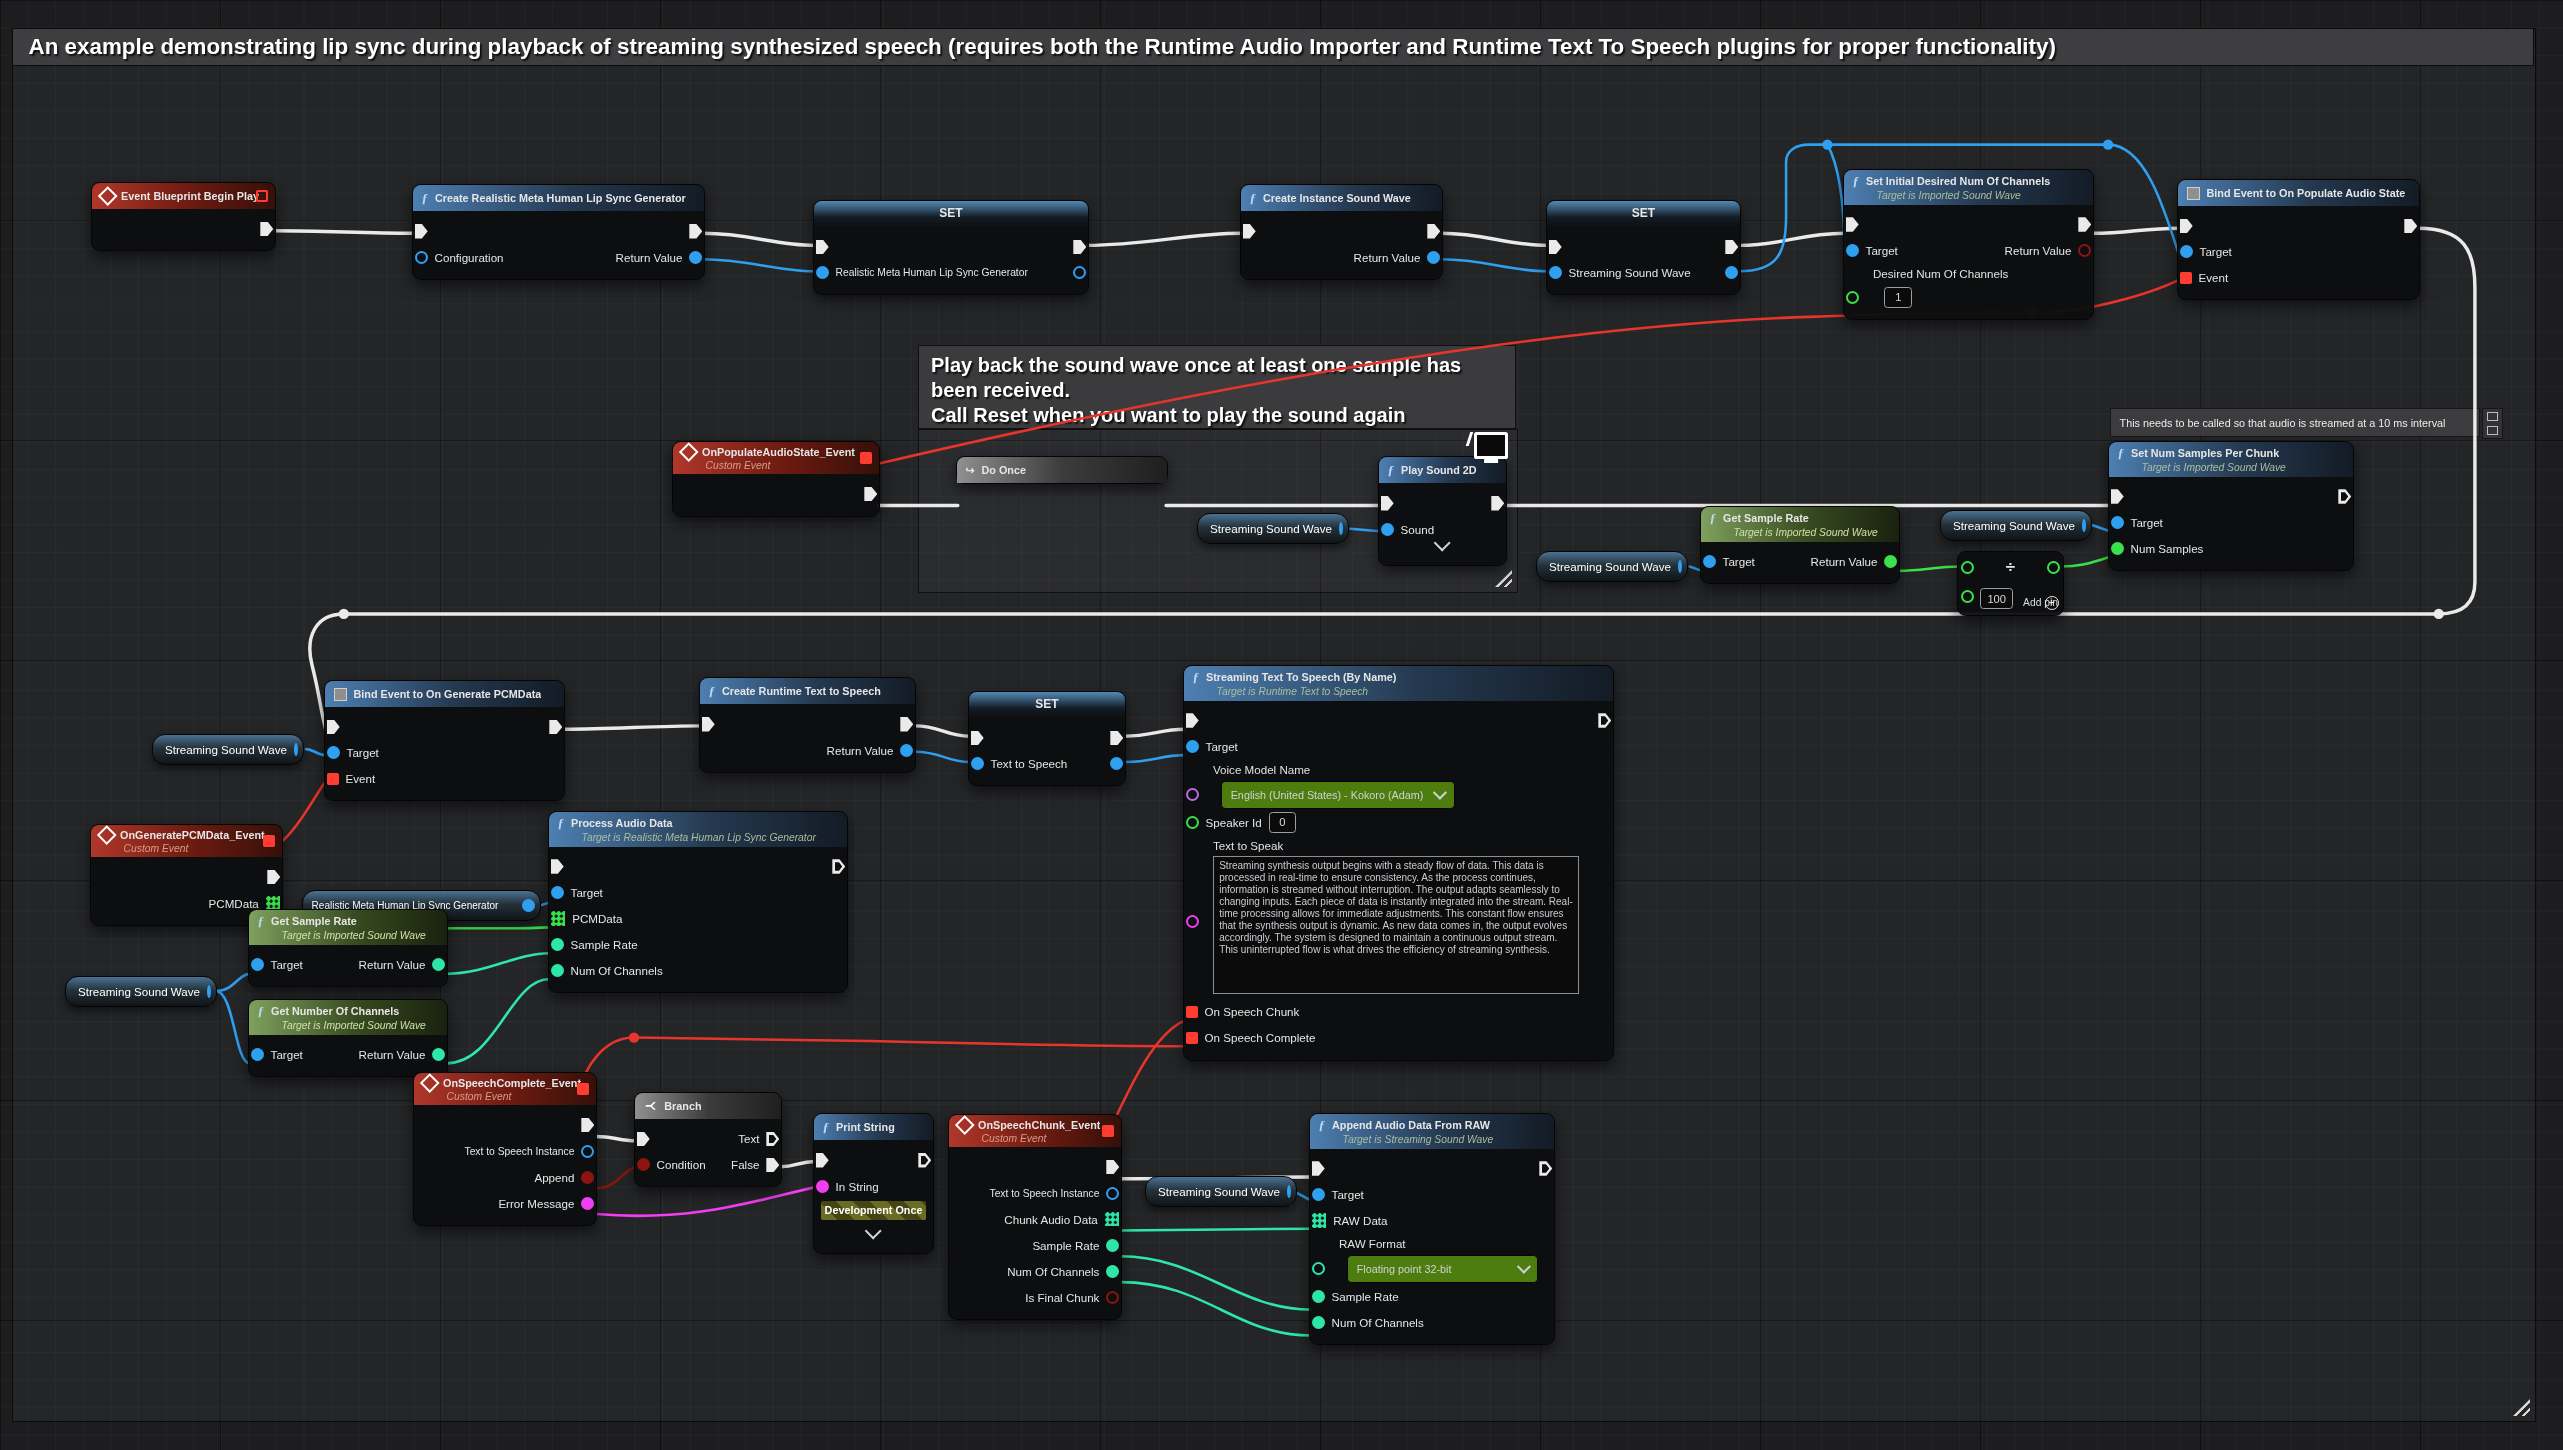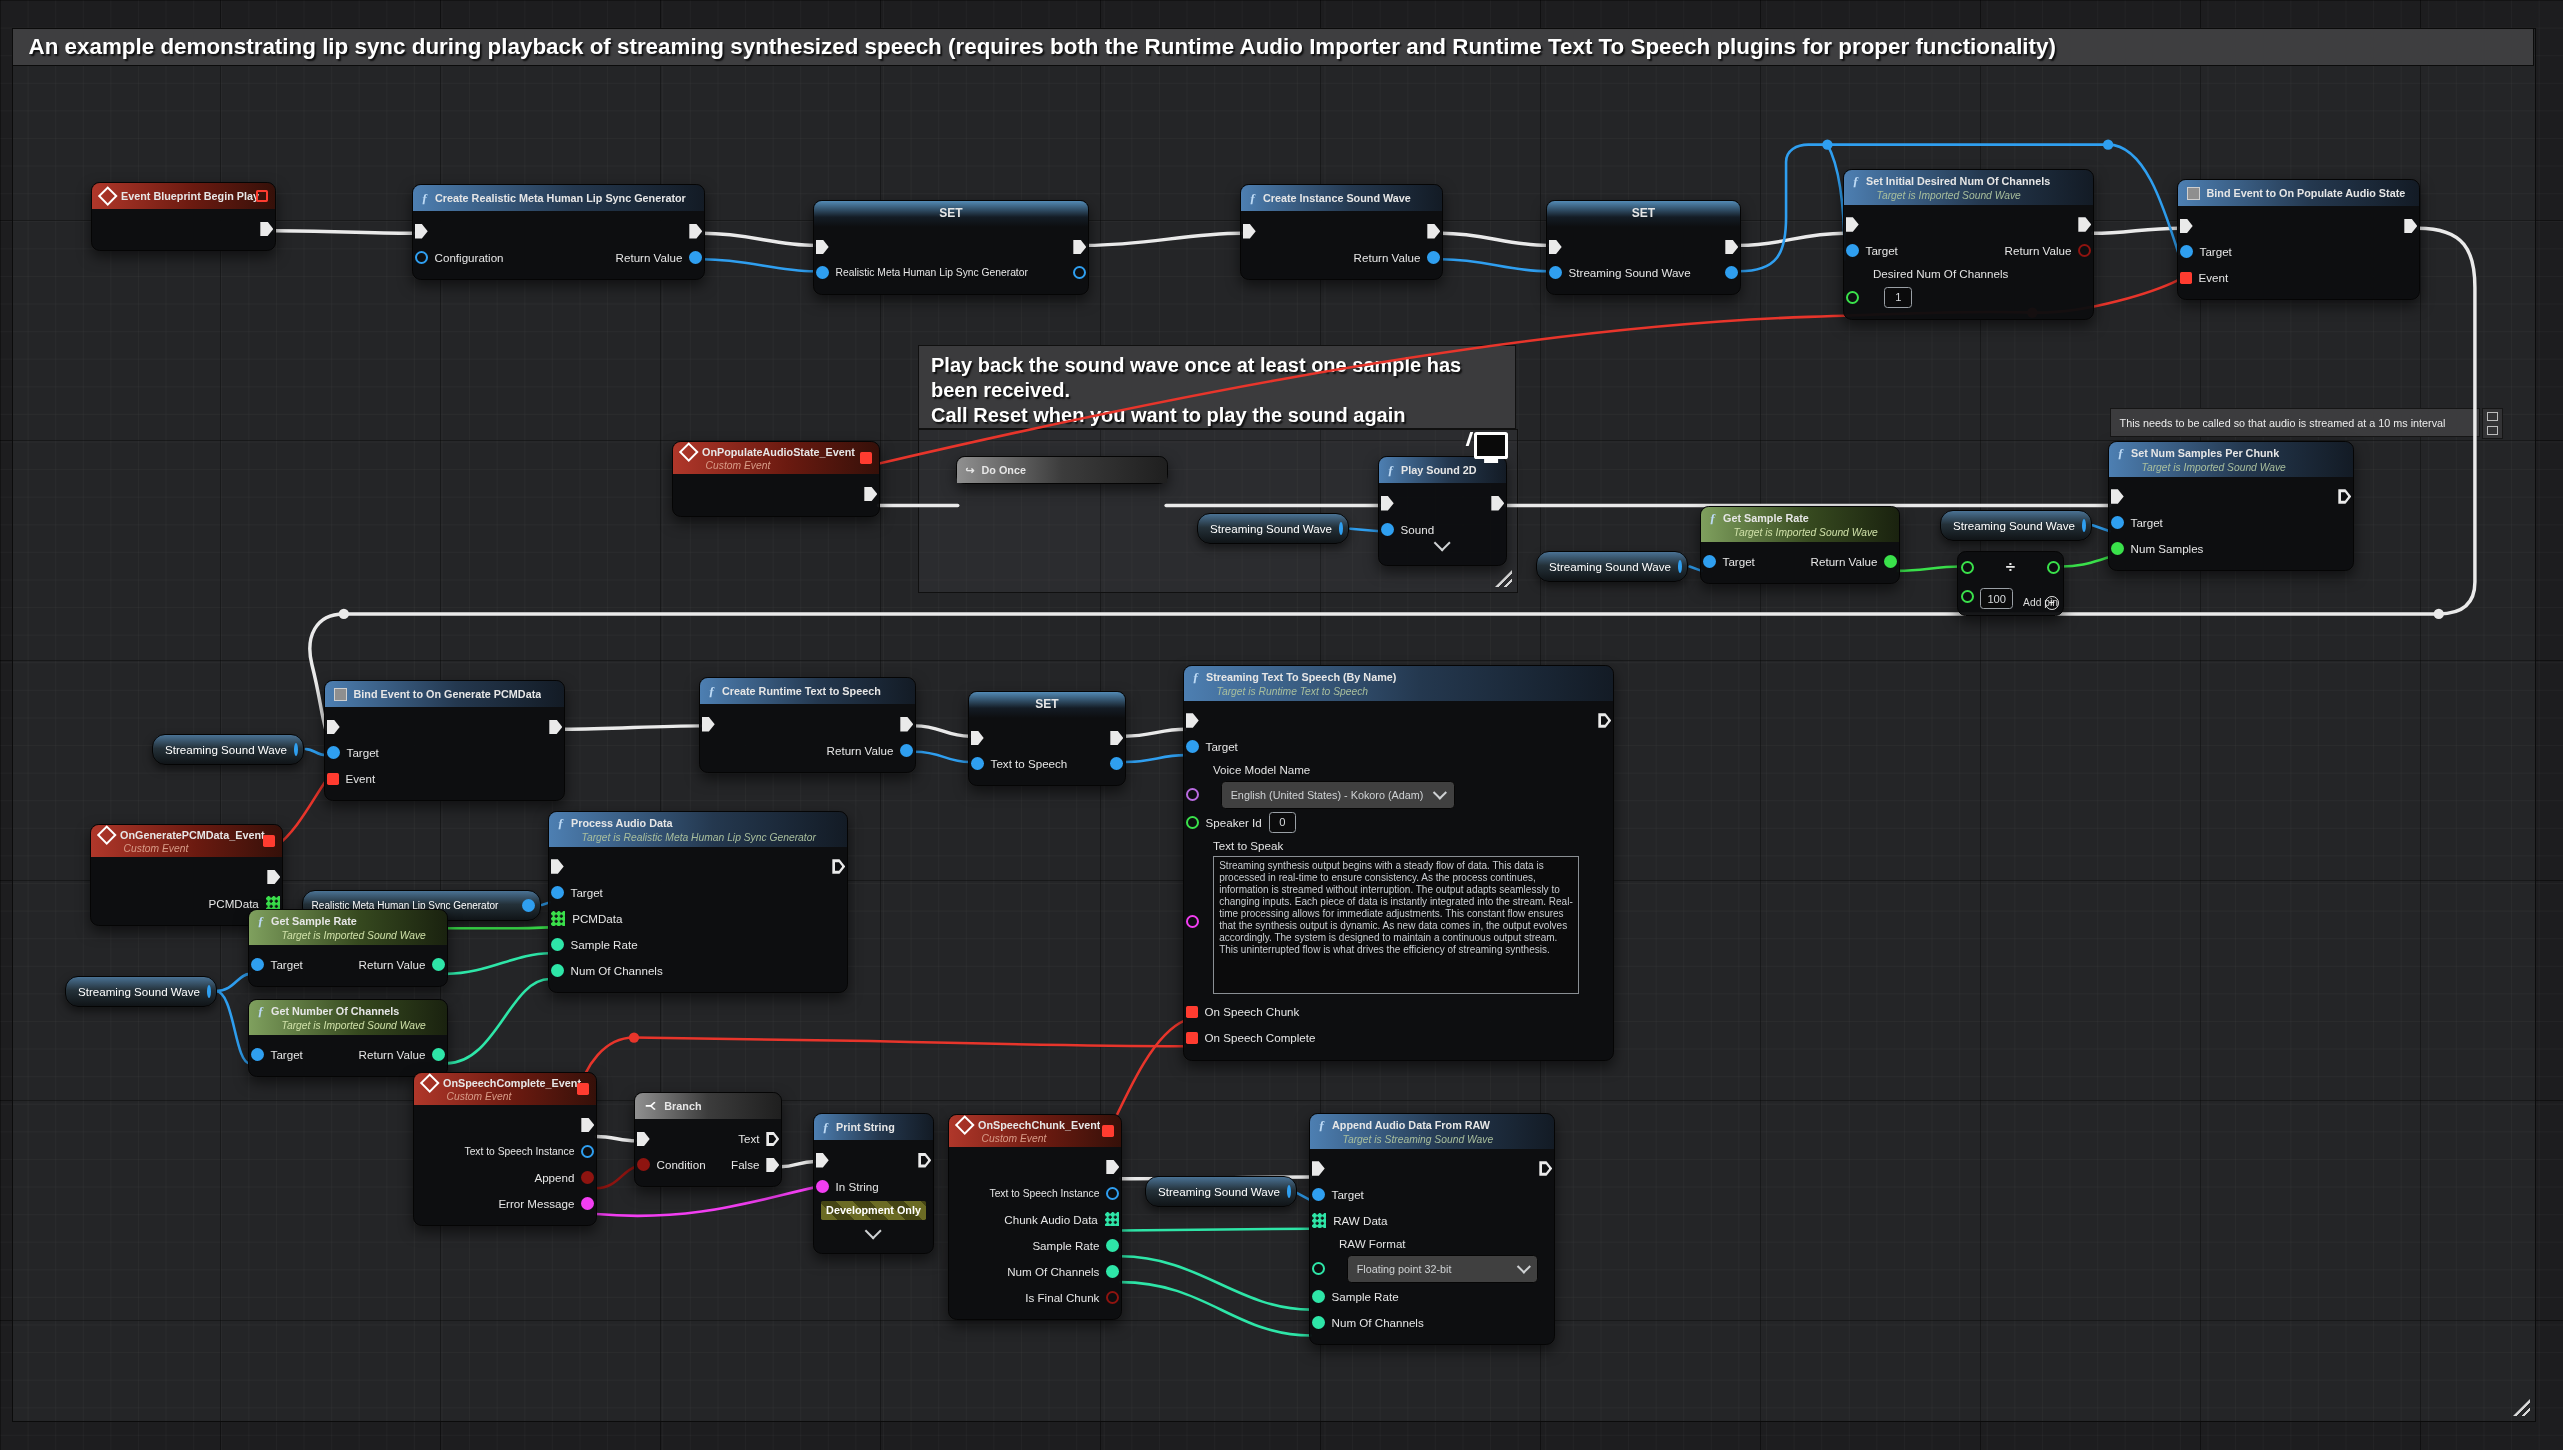--- a/index.html
+++ b/index.html
@@ -67,21 +67,21 @@
     background:#0d0e10;clip-path:polygon(0 0,55% 0,100% 50%,55% 100%,0 100%);}
   .circ{width:13px;height:13px;border-radius:50%;background:var(--c);box-sizing:border-box;}
   .circ.hollow{background:transparent;border:2.6px solid var(--c);}
   .sqr{width:12px;height:12px;background:var(--c);border-radius:1.7px;box-sizing:border-box;}
   .sqr.hollow{background:transparent;border:2.6px solid var(--c);}
   .gridp{width:14.6px;height:14.6px;background-image:radial-gradient(circle,var(--c) 2.2px,transparent 2.6px);
     background-size:5.2px 5.2px;background-position:0 0;}
   .cb{width:15.5px;height:15.5px;border:1.7px solid #5c5c5c;background:#0b0b0c;border-radius:2.6px;box-sizing:border-box;}
   .vbox{min-width:13.8px;height:19px;border:0.9px solid #9aa0a6;background:#0b0b0c;border-radius:3.4px;
     color:#d6d9dc;font-size:11.2px;display:inline-flex;align-items:center;justify-content:center;padding:0 6px;}
-  .dd{height:26px;background:#404040;border:0.9px solid #060606;border-radius:4.3px;display:flex;align-items:center;
+  .dd{height:26px;background:#4d7c0f;border:0.9px solid #060606;border-radius:4.3px;display:flex;align-items:center;
     padding:0 8.6px;color:#cfd2d4;font-size:10.8px;gap:12px;flex:none;}
   .chev{width:7.8px;height:7.8px;border-right:2.2px solid #cfd2d4;border-bottom:2.2px solid #cfd2d4;
     transform:rotate(45deg) translate(-1.7px,-1.7px);flex:none;}
   .chevbig{width:10.3px;height:10.3px;border-right:2.6px solid #cfd2d4;border-bottom:2.6px solid #cfd2d4;
     transform:rotate(45deg);margin:-5.2px auto 6.9px;}
   .tta{margin:0 34px 5.2px 29px;height:129px;border:0.9px solid #8a8f94;background:#0b0b0c;color:#c9cdd1;
     font-size:10px;line-height:1.2;padding:3.4px 5.2px;overflow:hidden;}
   .devband{margin:1.7px 6.9px;background:repeating-linear-gradient(45deg,#6b6b24 0 12px,#454514 12px 24px);
     color:#fff;font-weight:bold;text-align:center;font-size:10.8px;padding:3.4px 0;border-radius:1.7px;}
   .pill{position:absolute;height:31px;border-radius:13px;box-sizing:border-box;
@@ -732,21 +732,21 @@
     <div class="rows">
       <div class="row">
           <span class="p exec pl"></span>
           <span class="sp"></span>
           <span class="p exec hollow pr"></span>
         </div>
       <div class="row">
           <span class="p circ pl" style="--c:#f23ef2;"></span>
           <span class="lbl">In String</span>
         </div>
-      <div class="devband">Development Only</div>
+      <div class="devband">Development Once</div>
       <div class="chevbig" style="margin-top:5.2px;"></div>
     </div>
   </div>
 
   <div class="node" style="left:948px;top:1114px;width:174px;">
     <div class="hd hd-red two">
       <div class="t1">
           <span class="evico"></span>
         <span class="t">OnSpeechChunk_Event</span>
         </div>

